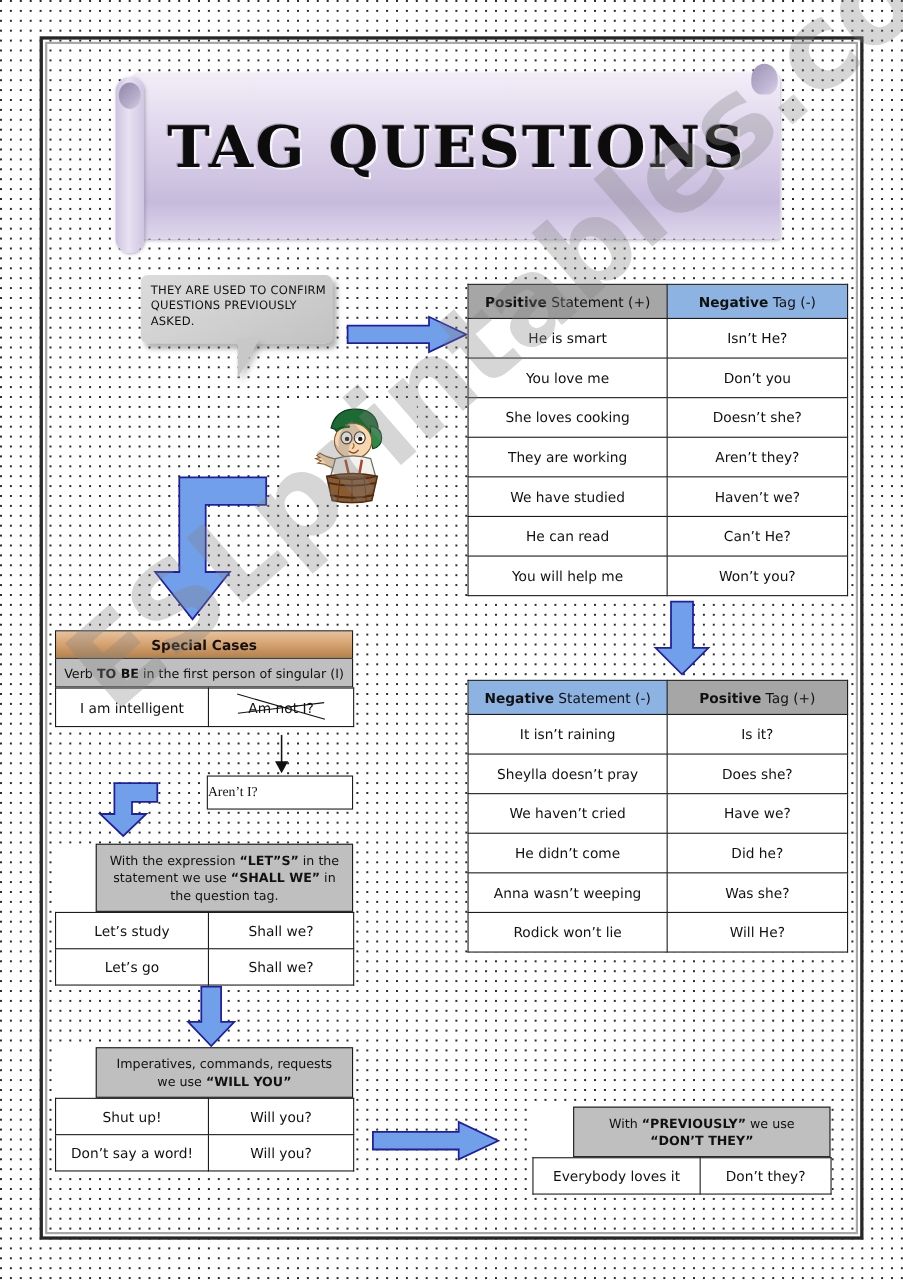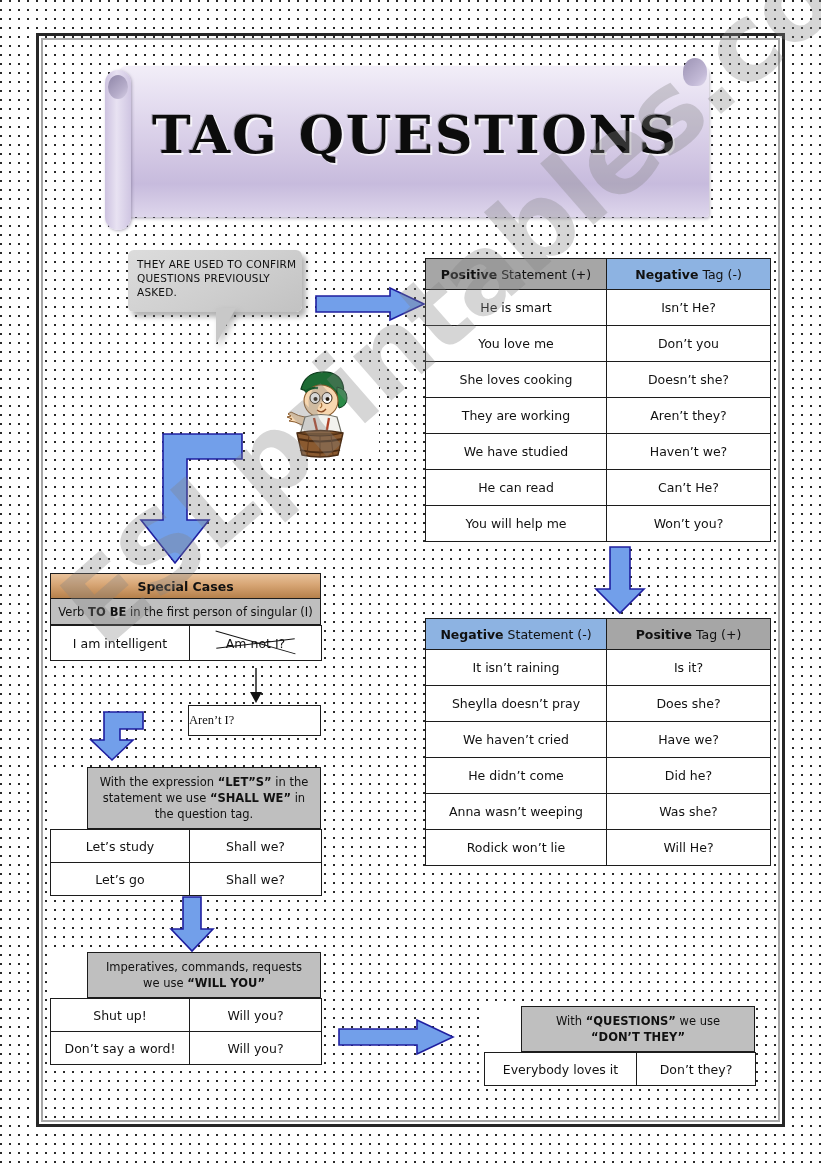--- a/index.html
+++ b/index.html
@@ -589,21 +589,21 @@
         </tr>
     <tr>
           <td>Don’t say a word!</td>
           <td>Will you?</td>
         </tr>
   </tbody>
     </table>
 </div>
 
 <div class="note-block" id="everybody-block">
-  <div class="note-head"><span>With </span><b>“QUESTIONS”</b><span> we use </span><b>“DON’T THEY”</b></div>
+  <div class="note-head"><span>With </span><b>“PREVIOUSLY”</b><span> we use </span><b>“DON’T THEY”</b></div>
   <table>
     <colgroup>
         <col style="width:152px">
         <col style="width:119px">
       </colgroup>
     <tbody>
         <tr>
           <td>Everybody loves it</td>
           <td>Don’t they?</td>
         </tr>

